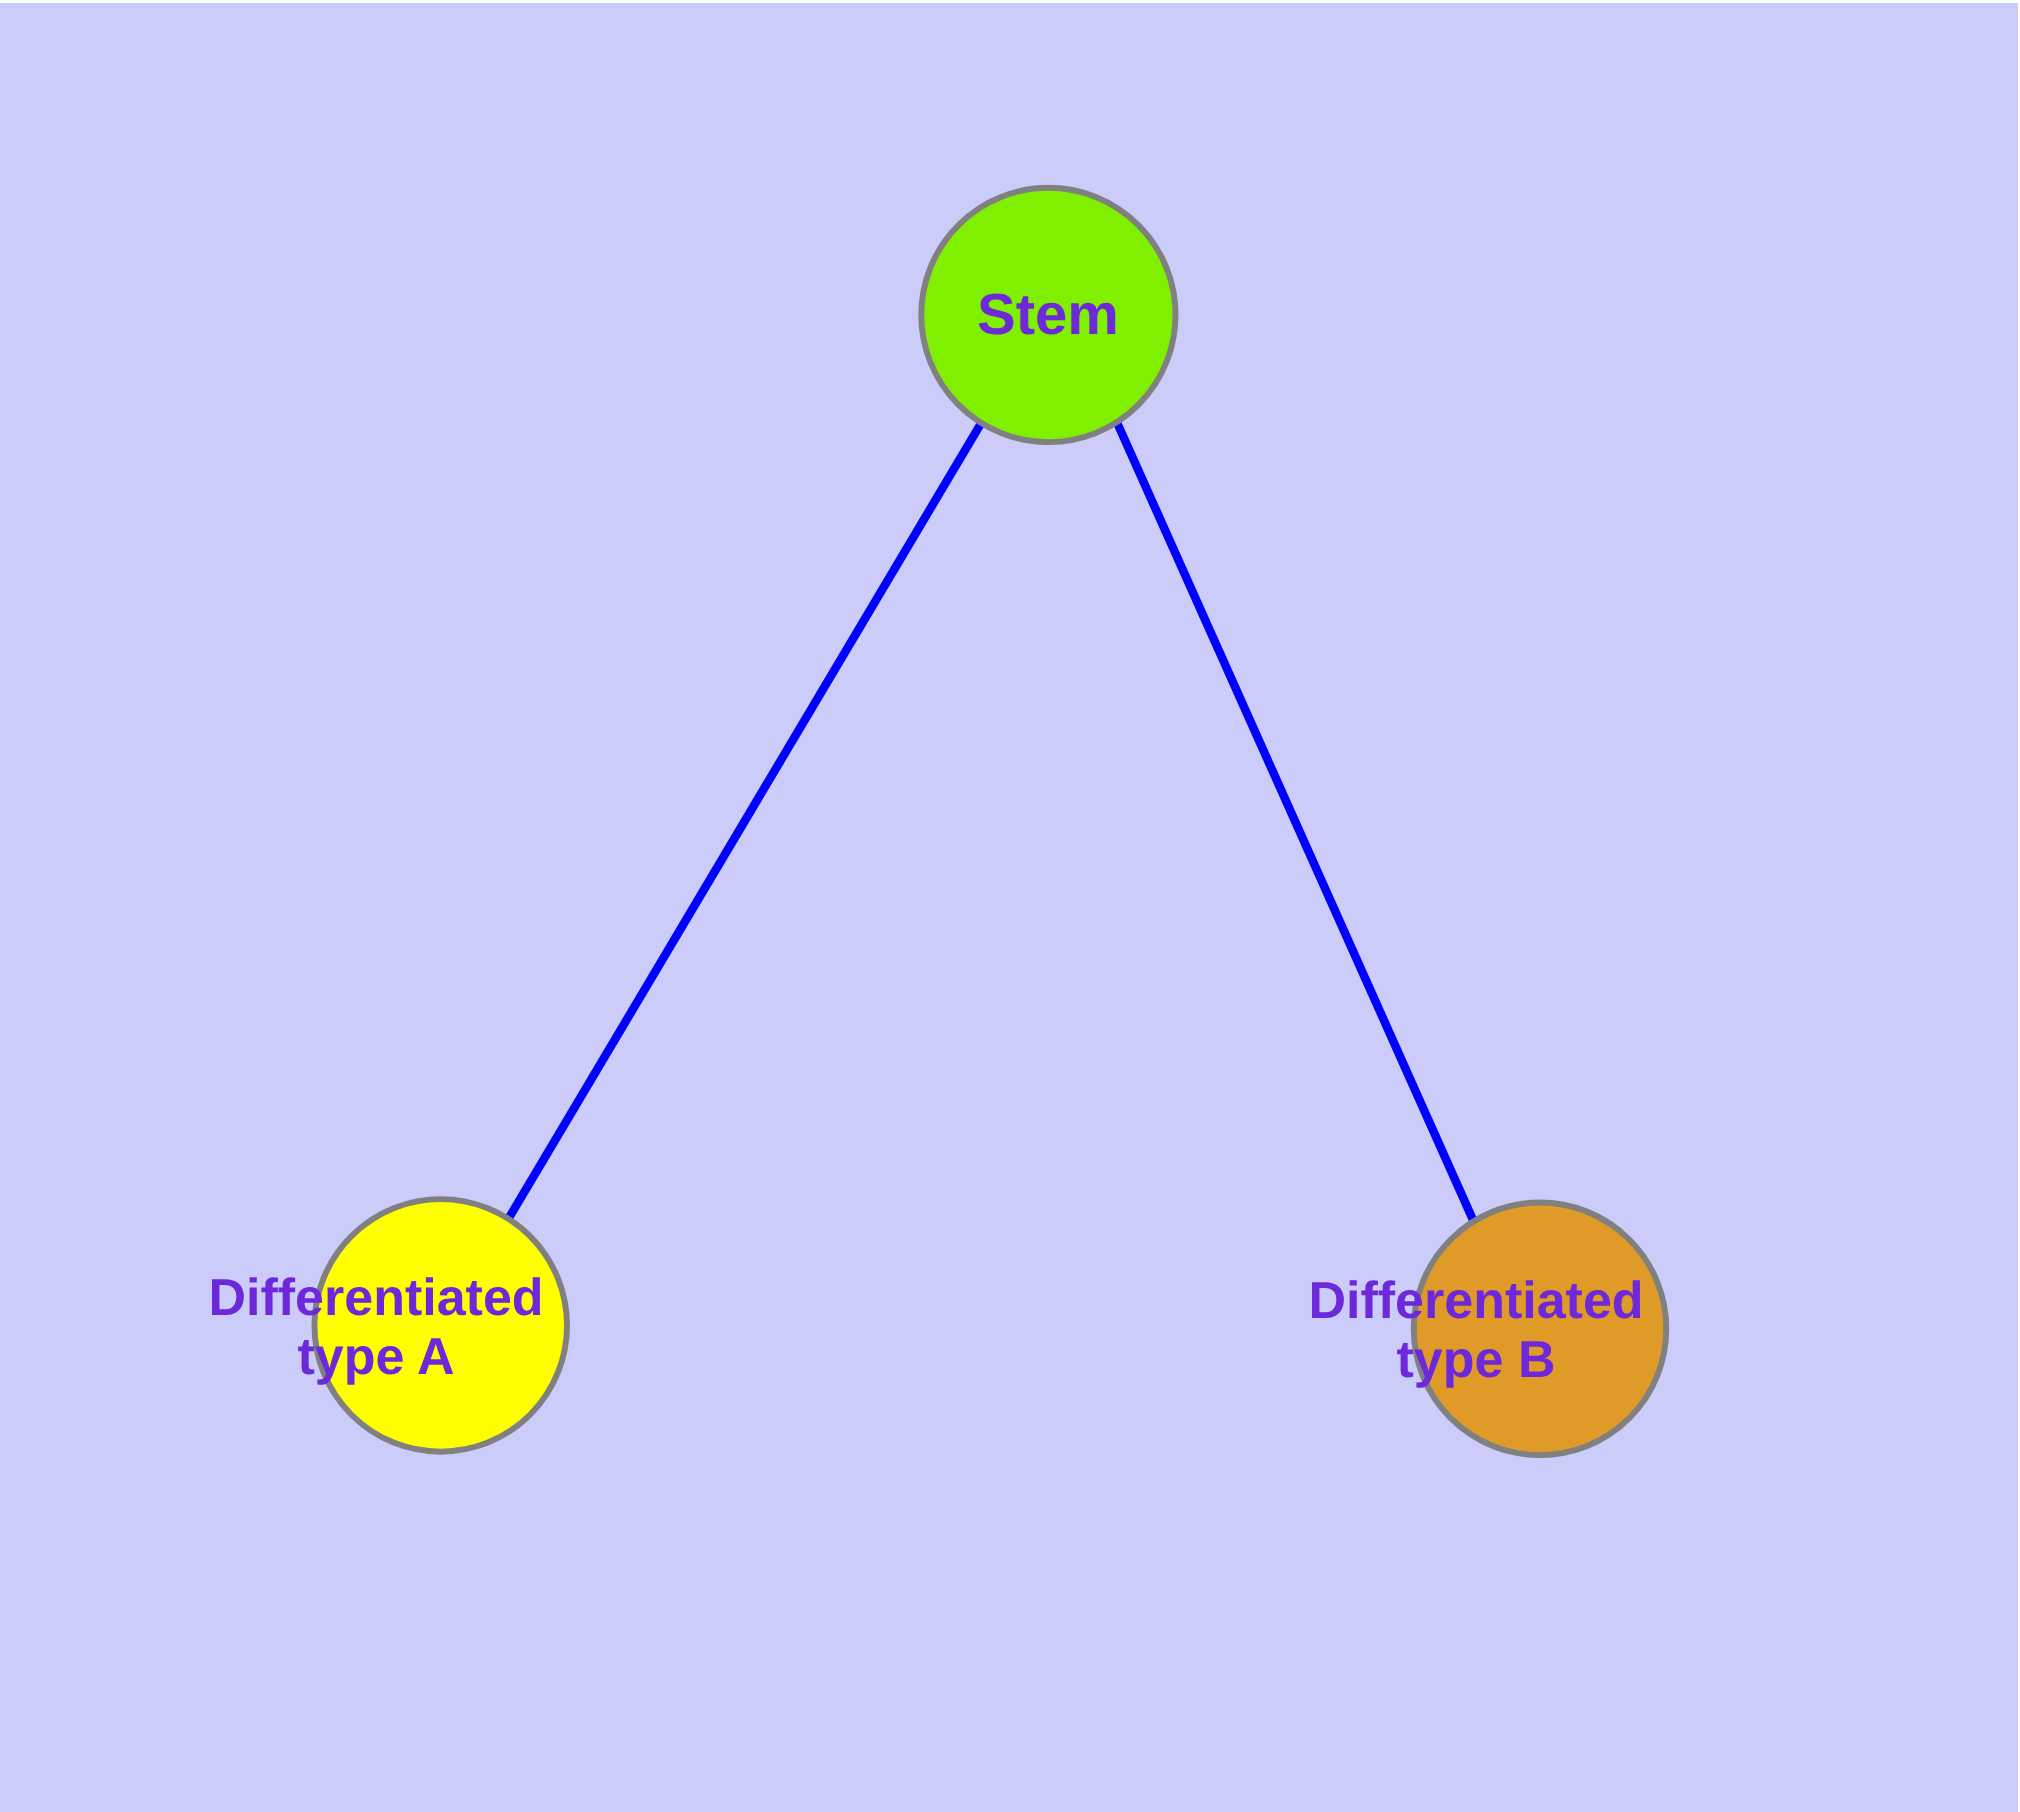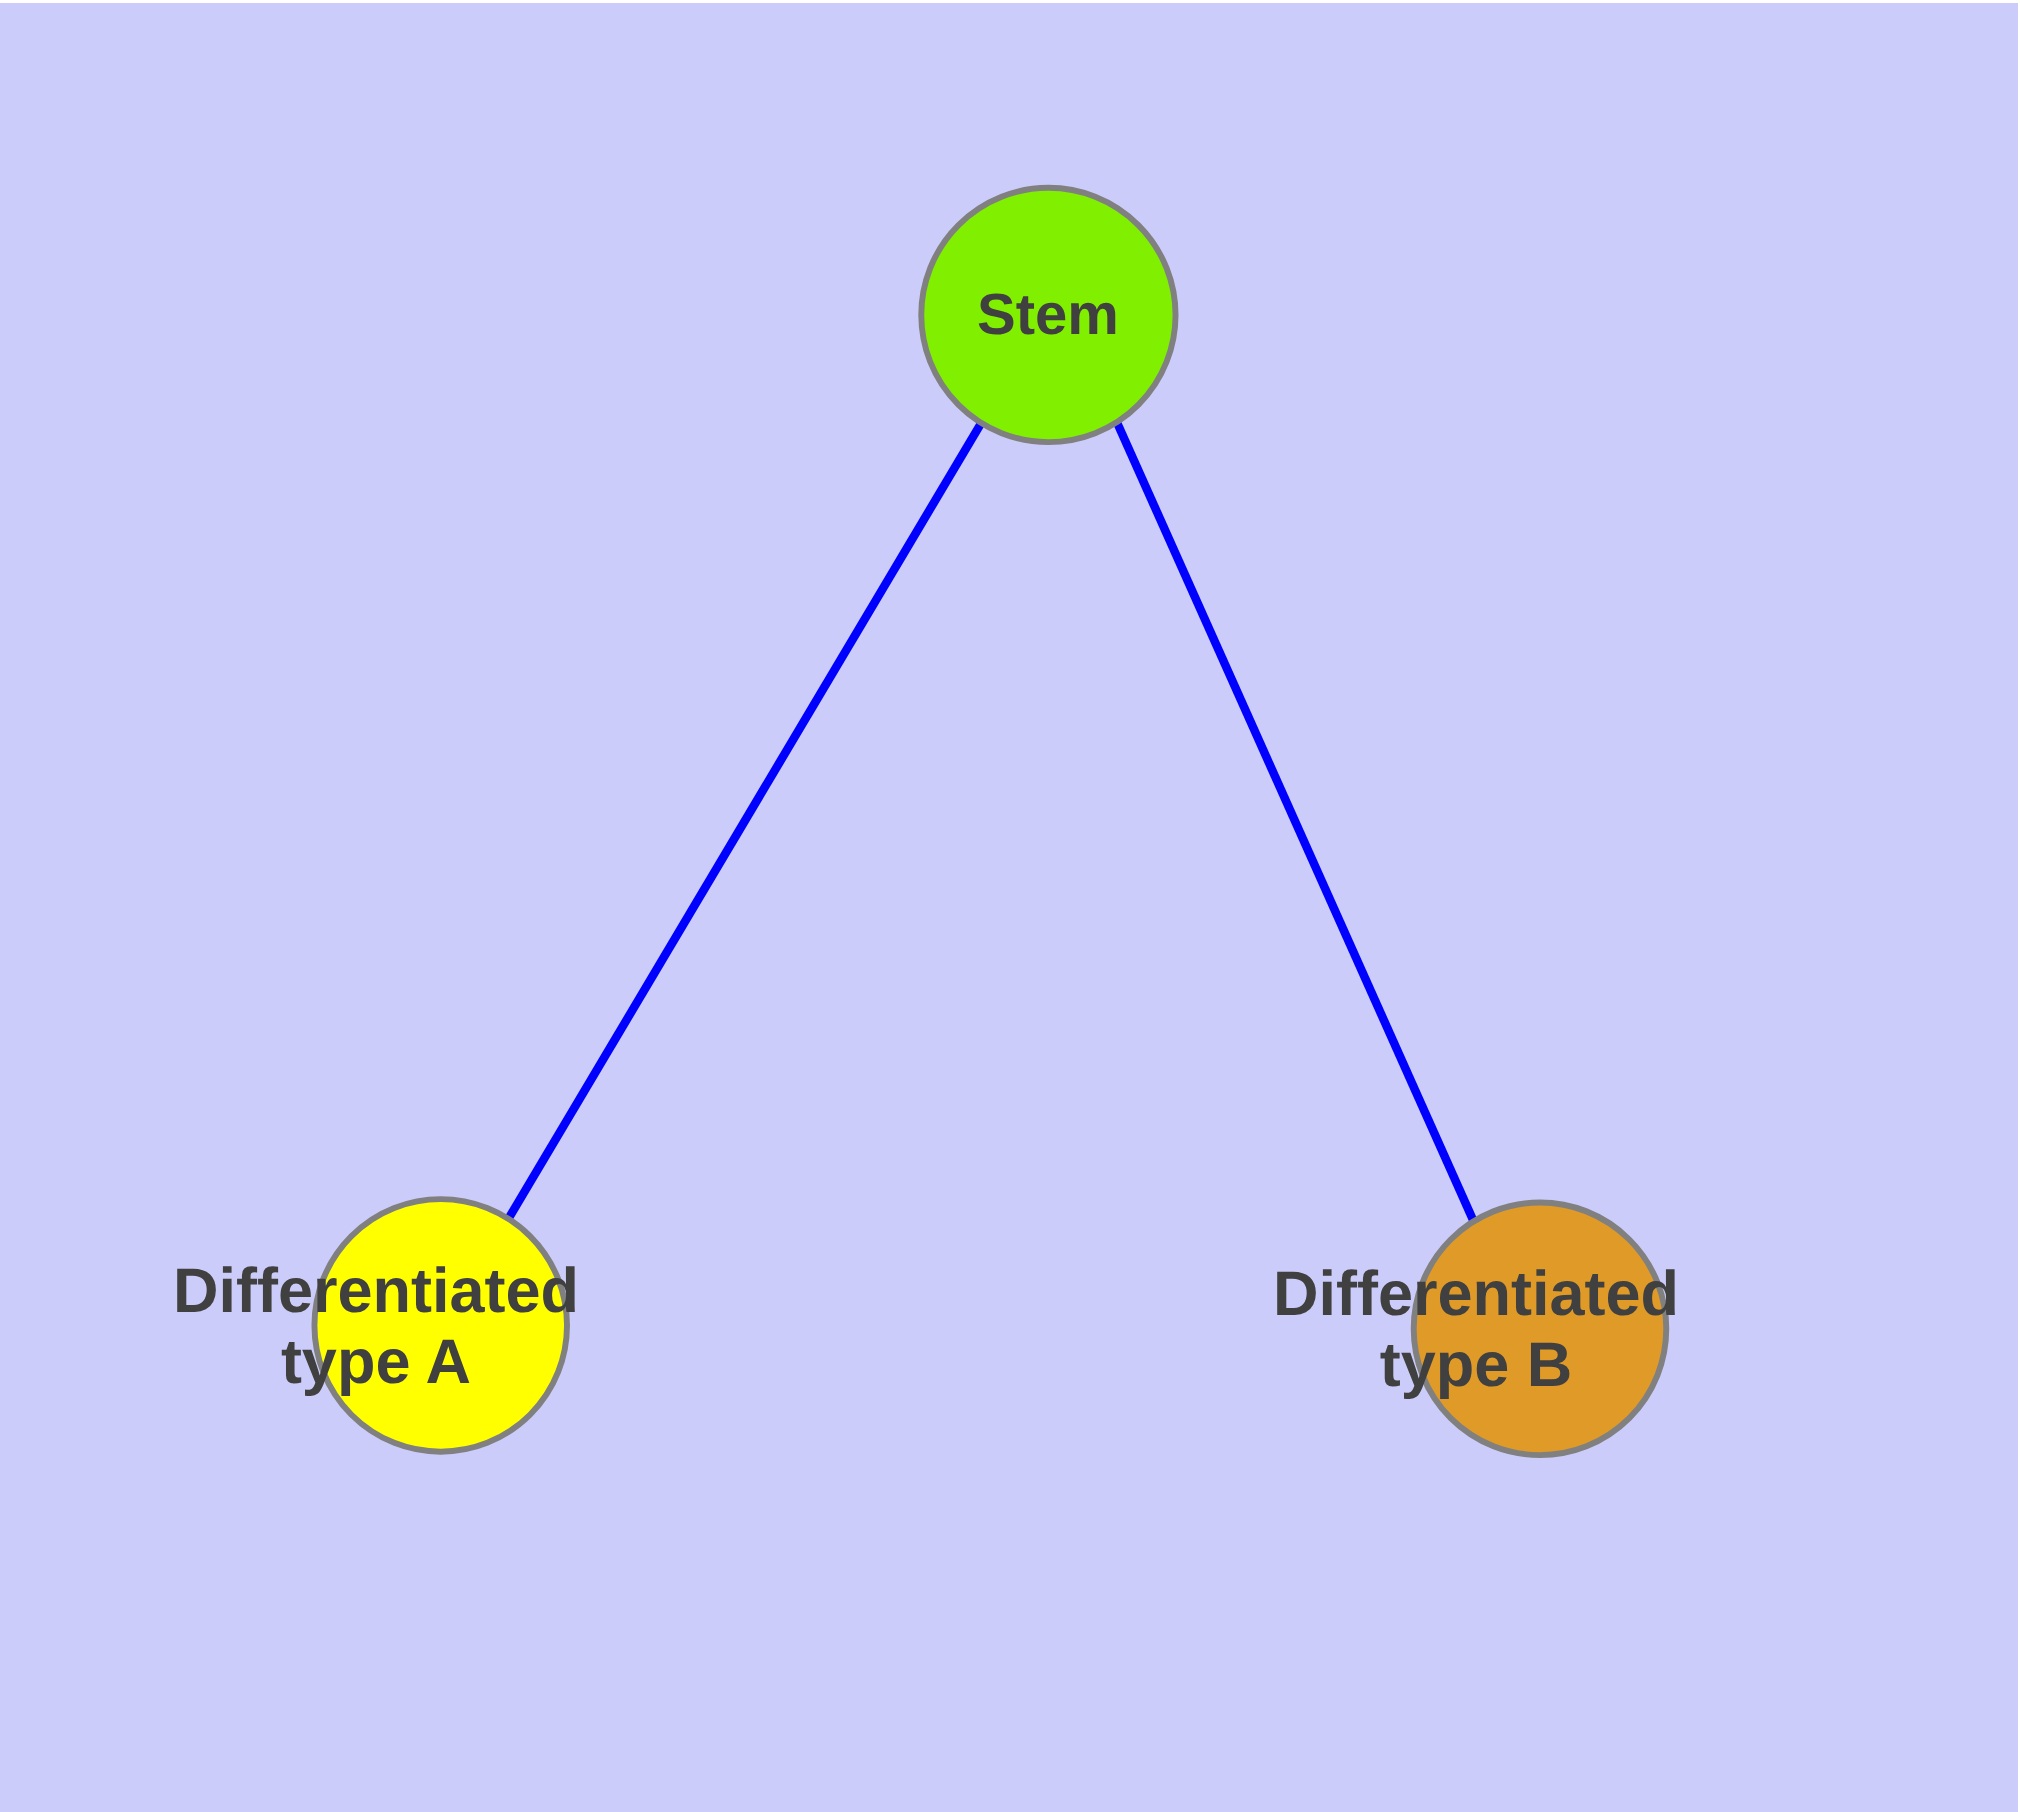--- a/index.html
+++ b/index.html
@@ -28,32 +28,32 @@
     left: 0;
     top: 0;
     width: 100%;
     height: 100%;
     display: block;
   }
   .node-label {
     position: absolute;
     font-family: "Liberation Sans", "DejaVu Sans", sans-serif;
     font-weight: bold;
-    color: #404040;
+    color: #6d28d9;
     text-align: center;
     line-height: 1.12;
     white-space: pre;
     pointer-events: none;
     text-rendering: geometricPrecision;
   }
   .label-stem {
     font-size: 58px;
   }
   .label-leaf {
-    font-size: 63px;
+    font-size: 52px;
   }
 </style>
 </head>
 <body>
 
 <div id="canvas">
   <div id="plot-area">
 
     <svg id="graph-svg" viewBox="0 0 2381 2134" preserveAspectRatio="none">
 

